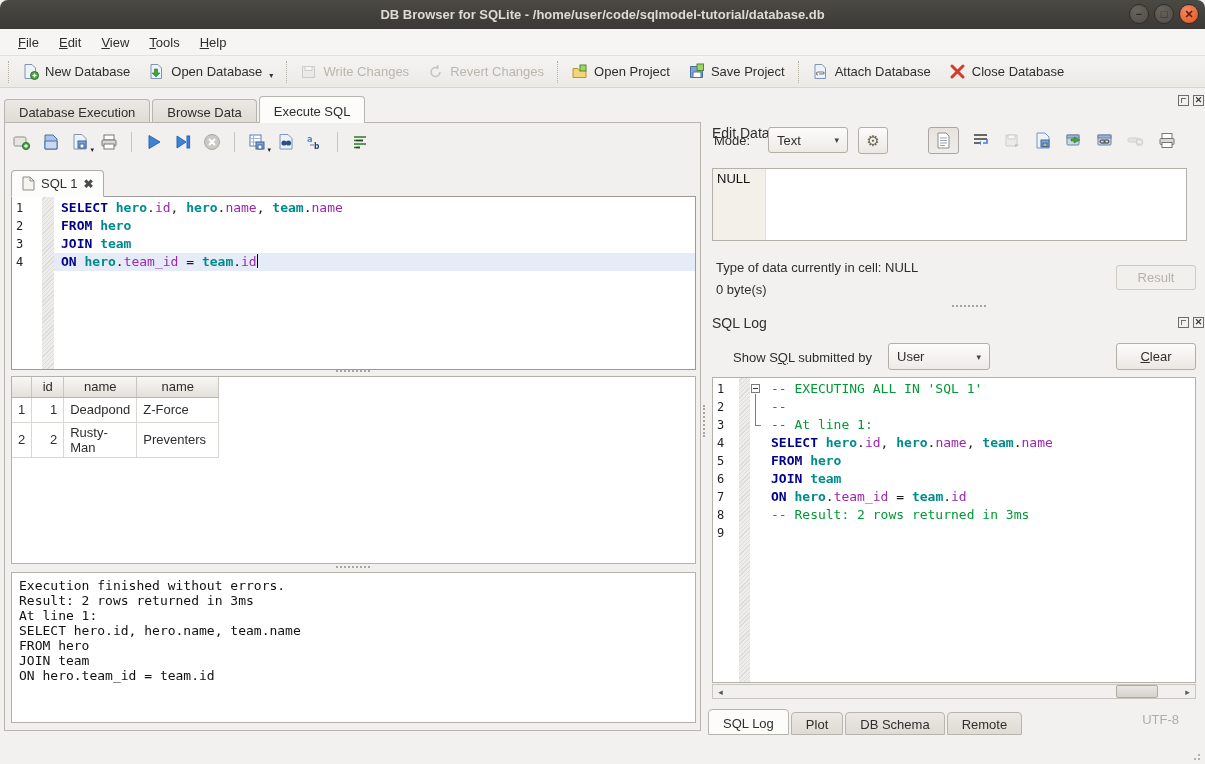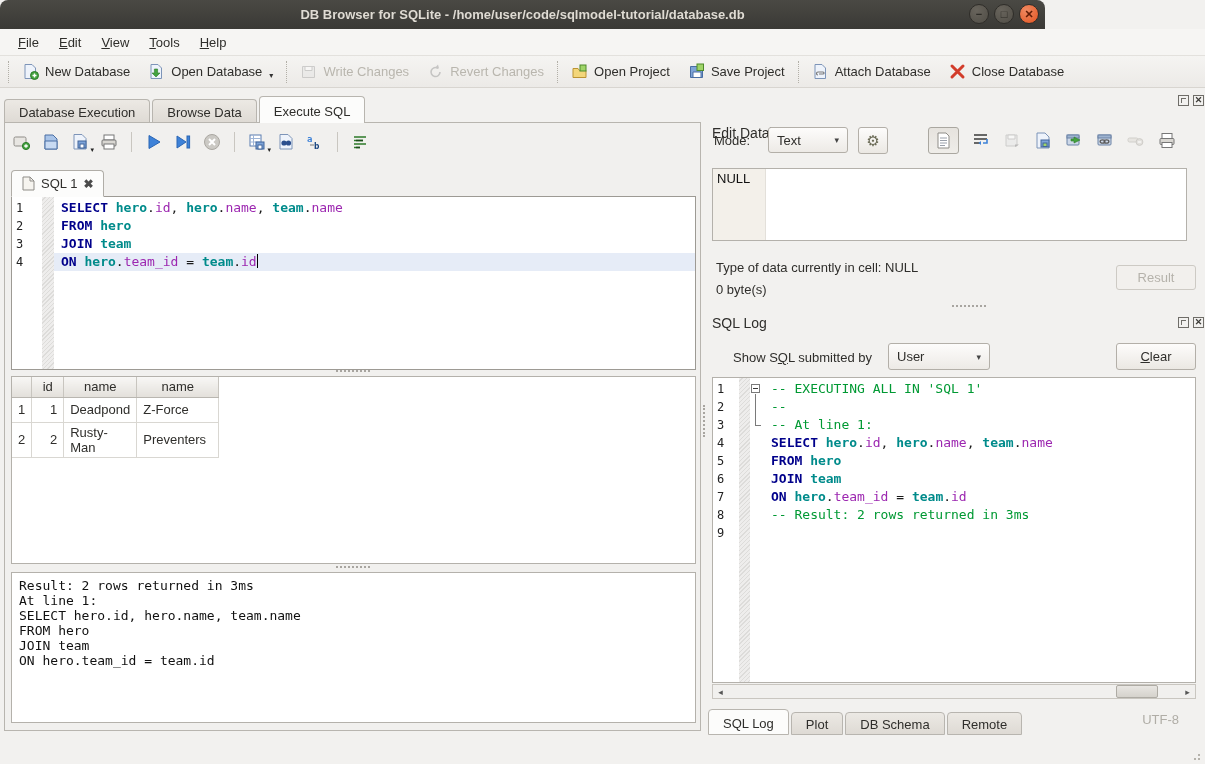--- a/index.html
+++ b/index.html
@@ -4,21 +4,21 @@
 <style>
   * { margin:0; padding:0; box-sizing:border-box; }
   html,body { width:1205px; height:764px; }
   body {
     font-family:"Liberation Sans", sans-serif;
     font-size:13px; color:#2f2e2b;
     background:#f2f1ef;
     position:relative; overflow:hidden;
   }
   
-  .titlebar{position:absolute;left:0;top:0;width:1045px;height:29px;
+  .titlebar{position:absolute;left:0;top:0;width:1205px;height:29px;
     background:linear-gradient(#4a4944,#3a3935);border-radius:8px 8px 0 0;
     display:flex;align-items:center;justify-content:center;}
   .titlebar .title{color:#dfdbd3;font-weight:bold;font-size:13px;}
   .winbtns{position:absolute;right:6px;top:4px;display:flex;gap:5px;}
   .wbtn{width:20px;height:20px;border-radius:50%;background:radial-gradient(circle at 35% 30%,#68645c,#504d46);
     color:#2c2a25;display:flex;align-items:center;justify-content:center;font-size:11px;font-weight:bold;
     border:1px solid #2f2d29;}
   .wbtn.close{background:radial-gradient(circle at 35% 30%,#f08a62,#e35420);color:#611c06;}
   
   .menubar{position:absolute;left:0;top:29px;width:1205px;height:26px;background:#f6f5f3;
@@ -371,20 +371,21 @@
             <td class="">Rusty-Man</td>
             <td class="">Preventers</td>
           </tr>
         </tbody>
       </table>
   </div>
 
   <div class="split-h" style="top:443px;"></div>
 
   <div class="msgbox" id="message-box">
+      <div>Execution finished without errors.</div>
       <div>Result: 2 rows returned in 3ms</div>
       <div>At line 1:</div>
       <div>SELECT hero.id, hero.name, team.name</div>
       <div>FROM hero</div>
       <div>JOIN team</div>
       <div>ON hero.team_id = team.id</div>
     </div>
 </div>
 
 <div class="vsplit"></div>

